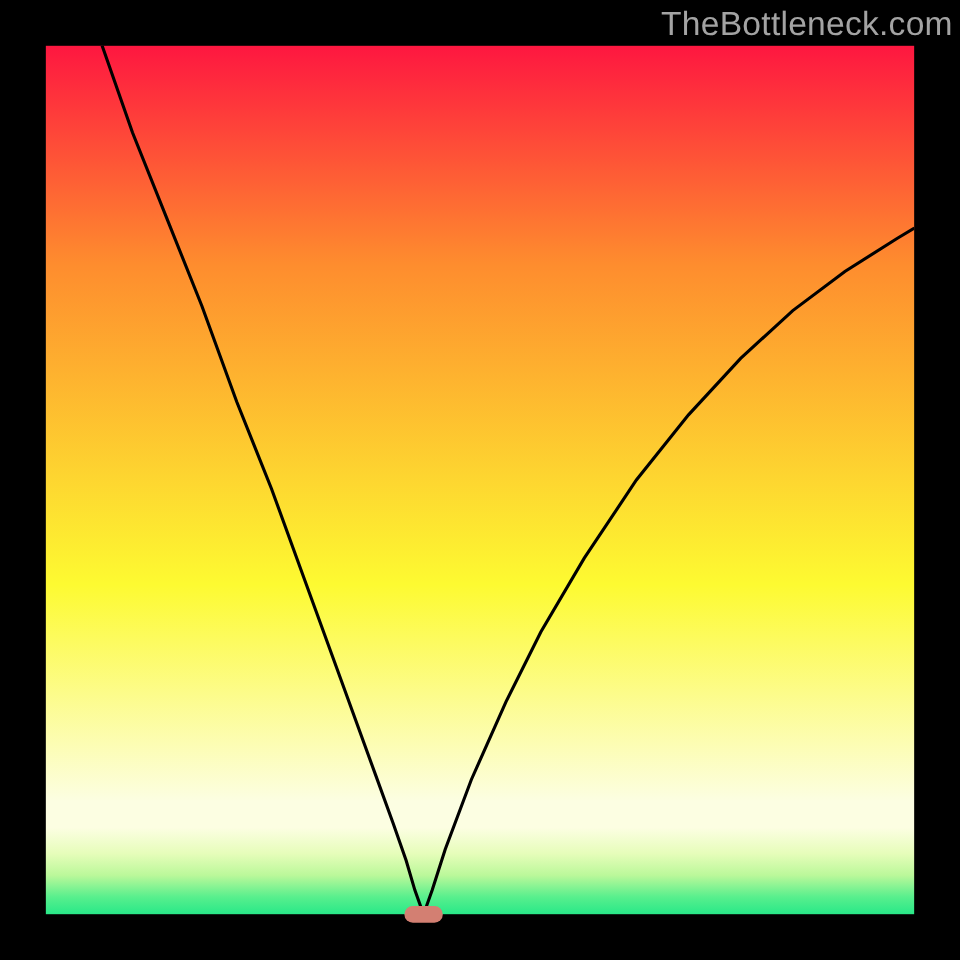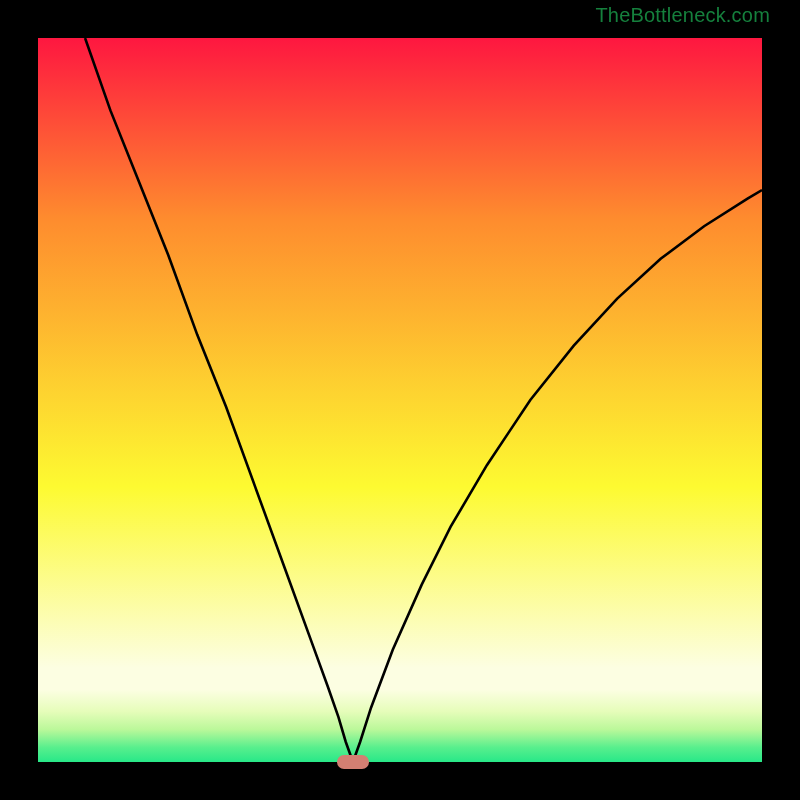--- a/index.html
+++ b/index.html
@@ -11,23 +11,23 @@
     font-family: Arial, Helvetica, sans-serif;
   }
   .frame {
     position: absolute;
     inset: 0;
     background: #000;
   }
   .watermark {
     position: absolute;
     top: 4px;
-    right: 30px;
-    color: #15803d;
-    font-size: 20px;
+    right: 6px;
+    color: #a3a3a3;
+    font-size: 28px;
     letter-spacing: 0.2px;
   }
   .plot {
     position: absolute;
     left: 38px;
     top: 38px;
     width: 724px;
     height: 724px;
   }
   .minimum-marker {

